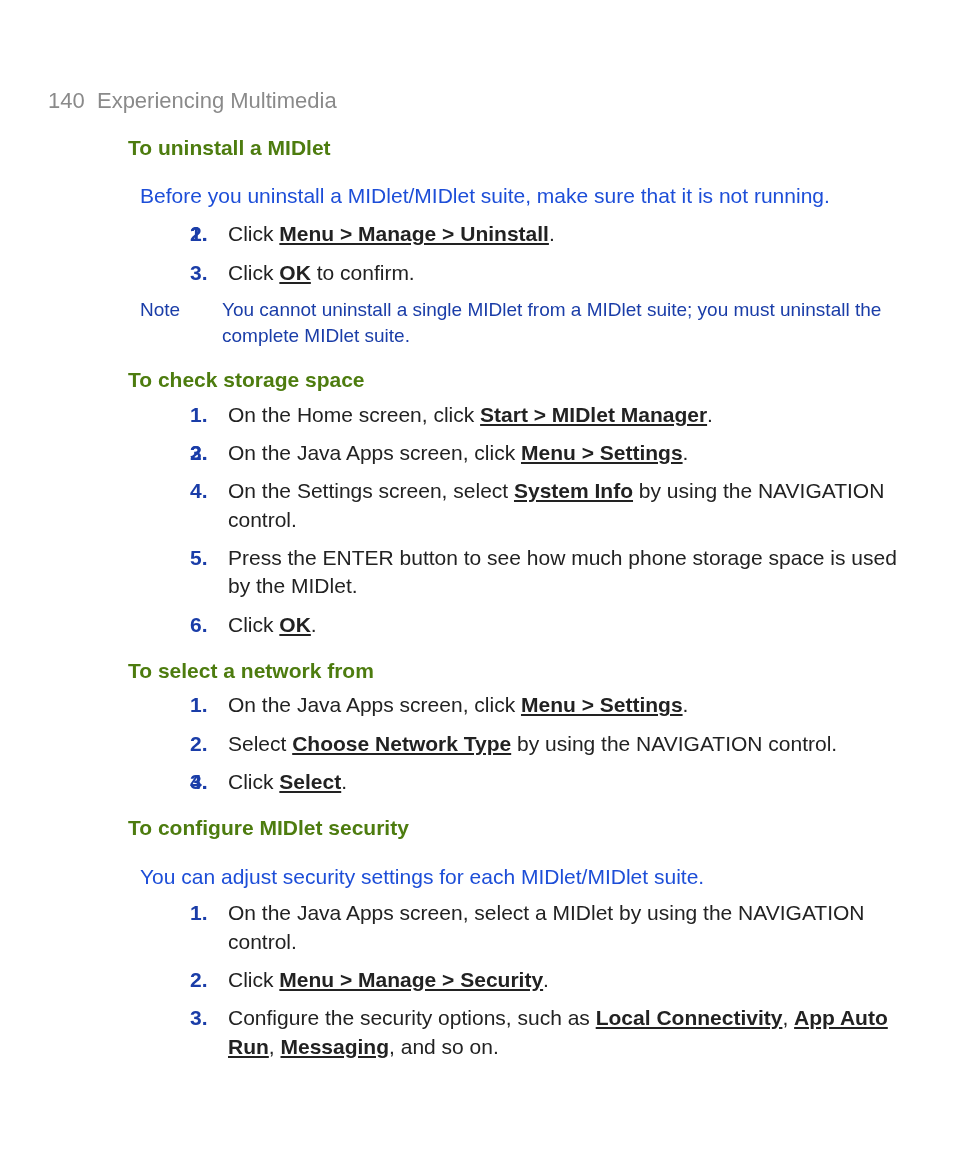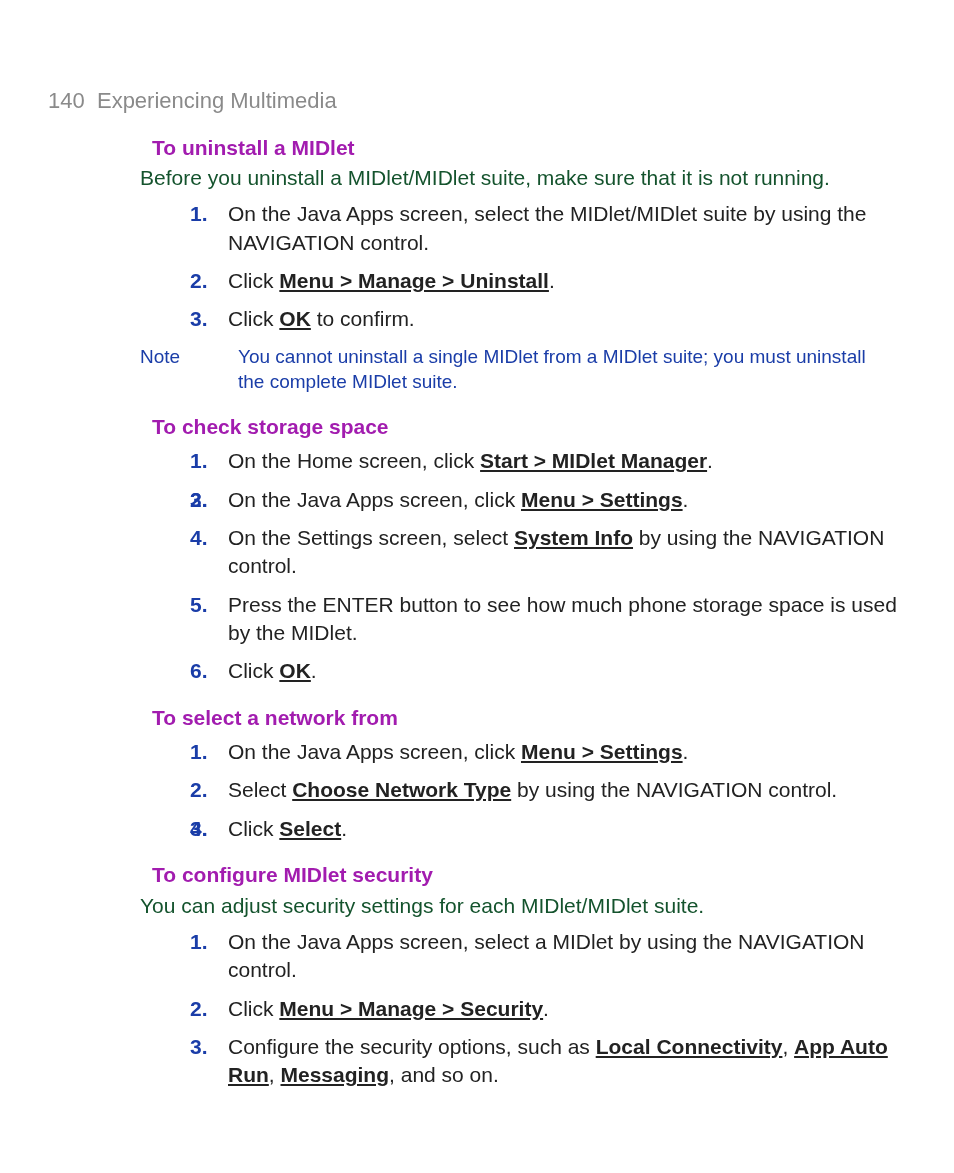--- a/index.html
+++ b/index.html
@@ -12,31 +12,31 @@
     box-sizing: border-box;
     line-height: 1.35;
   }
   .header {
     color: #8a8a8a;
     font-size: 22px;
     margin-bottom: 18px;
     margin-top: 48px;
   }
   .section-heading {
-    color: #a21caf;
+    color: #4d7c0f;
     font-weight: bold;
     font-size: 21px;
     margin-top: 18px;
-    margin-left: 104px;
+    margin-left: 80px;
   }
   .intro {
     margin-left: 92px;
-    margin-top: 2px;
+    margin-top: 20px;
     margin-bottom: 8px;
-    color: #14532d;
+    color: #1d4ed8;
   }
   ol.steps {
     list-style: none;
     margin: 6px 0 8px 0;
     padding: 0 0 0 142px;
   }
   ol.steps li {
     position: relative;
     padding-left: 38px;
     margin-bottom: 10px;
@@ -57,34 +57,33 @@
     color: #1a3da8;
   }
   .note-label {
     font-weight: normal;
     min-width: 82px;
     flex-shrink: 0;
   }
   .note-body {
     flex: 1;
     padding-right: 10px;
-    margin-left: 16px;
   }
 </style>
 </head>
 <body>
 
 <div class="header">
   <span>140</span>&nbsp;&nbsp;<span>Experiencing Multimedia</span>
 </div>
 
 <div class="section-heading">To uninstall a MIDlet</div>
 <div class="intro">Before you uninstall a MIDlet/MIDlet suite, make sure that it is not running.</div>
 <ol class="steps">
-  <li><span class="num">1.</span><span>On the Java Apps screen, select the MIDlet/MIDlet suite by using the NAVIGATION control.</span></li>
+  <li><span class="num">1.</span></li>
   <li><span class="num">2.</span><span>Click </span><span class="bold">Menu &gt; Manage &gt; Uninstall</span><span>.</span></li>
   <li><span class="num">3.</span><span>Click </span><span class="bold">OK</span><span> to confirm.</span></li>
 </ol>
 
 <div class="note-row">
   <div class="note-label">Note</div>
   <div class="note-body">You cannot uninstall a single MIDlet from a MIDlet suite; you must uninstall the complete MIDlet suite.</div>
 </div>
 
 <div class="section-heading">To check storage space</div>

